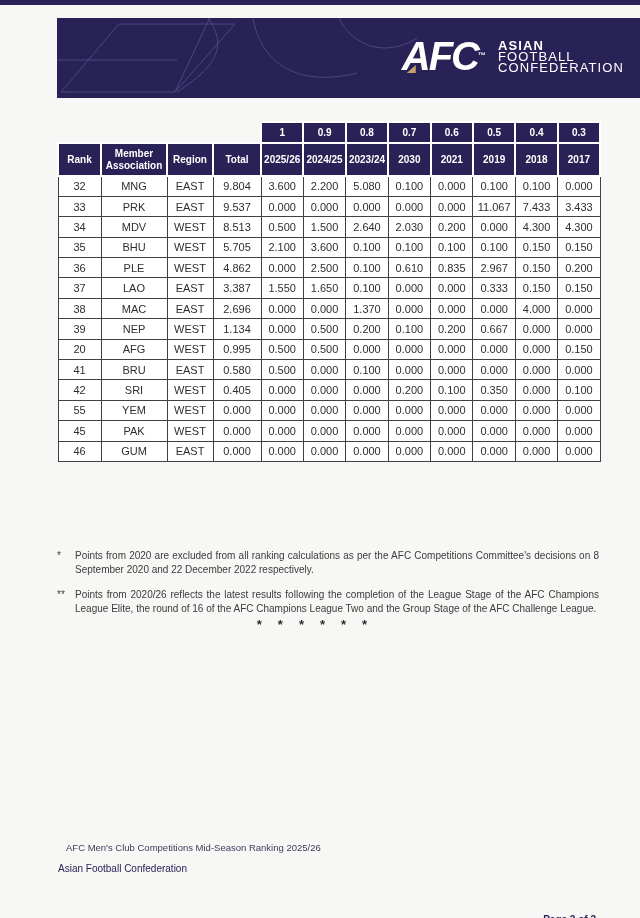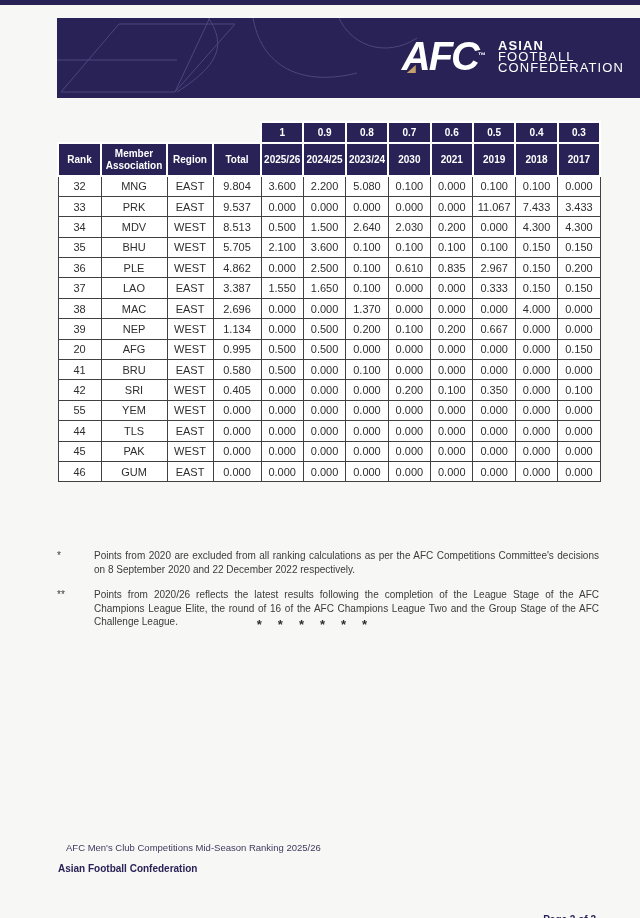--- a/index.html
+++ b/index.html
@@ -81,40 +81,40 @@
   }
 
   
   .footnotes { position: absolute; left: 57px; top: 549px; width: 542px; }
   .footnote {
     display: flex; gap: 4px;
     font-size: 10px; line-height: 13.5px; color: #3b3b3b;
     margin-bottom: 12px;
   }
   .footnote .marker { flex: 0 0 14px; }
-  .footnote .txt { flex: 1; text-align: justify; margin-left: 19px; }
+  .footnote .txt { flex: 1; text-align: justify; }
 
   .dots-separator {
     position: absolute; left: 0; top: 617px; width: 640px;
     text-align: center;
     font-size: 13px; color: #2e2e2e;
     letter-spacing: 16px;
     font-weight: bold;
   }
 
   
   .footer-doc-title {
     position: absolute; left: 66px; top: 842px;
     font-size: 9.5px; color: #3d3a5e;
   }
   .footer-org {
     position: absolute; left: 58px; top: 862px;
     font-size: 10px; color: #292256; line-height: 13px;
   }
-  .footer-org .org-name { font-weight: bold; }
+  .footer-org .org-name { font-weight: normal; }
   .footer-org .website { color: #bfa06a; text-decoration: none; }
   .footer-org .sep { display: inline-block; width: 8px; }
   .footer-page {
     position: absolute; right: 44px; top: 914px;
     font-size: 10px; font-weight: bold; color: #292256;
   }
 </style>
 </head>
 <body>
 
@@ -349,34 +349,20 @@
         <td class="data">0.000</td>
         <td class="data">0.000</td>
         <td class="data">0.000</td>
         <td class="data">0.000</td>
         <td class="data">0.000</td>
         <td class="data">0.000</td>
         <td class="data">0.000</td>
         <td class="data">0.000</td>
       </tr>
       <tr>
-        <td class="data">44</td>
-        <td class="data">TLS</td>
-        <td class="data">EAST</td>
-        <td class="data">0.000</td>
-        <td class="data">0.000</td>
-        <td class="data">0.000</td>
-        <td class="data">0.000</td>
-        <td class="data">0.000</td>
-        <td class="data">0.000</td>
-        <td class="data">0.000</td>
-        <td class="data">0.000</td>
-        <td class="data">0.000</td>
-      </tr>
-      <tr>
         <td class="data">45</td>
         <td class="data">PAK</td>
         <td class="data">WEST</td>
         <td class="data">0.000</td>
         <td class="data">0.000</td>
         <td class="data">0.000</td>
         <td class="data">0.000</td>
         <td class="data">0.000</td>
         <td class="data">0.000</td>
         <td class="data">0.000</td>

